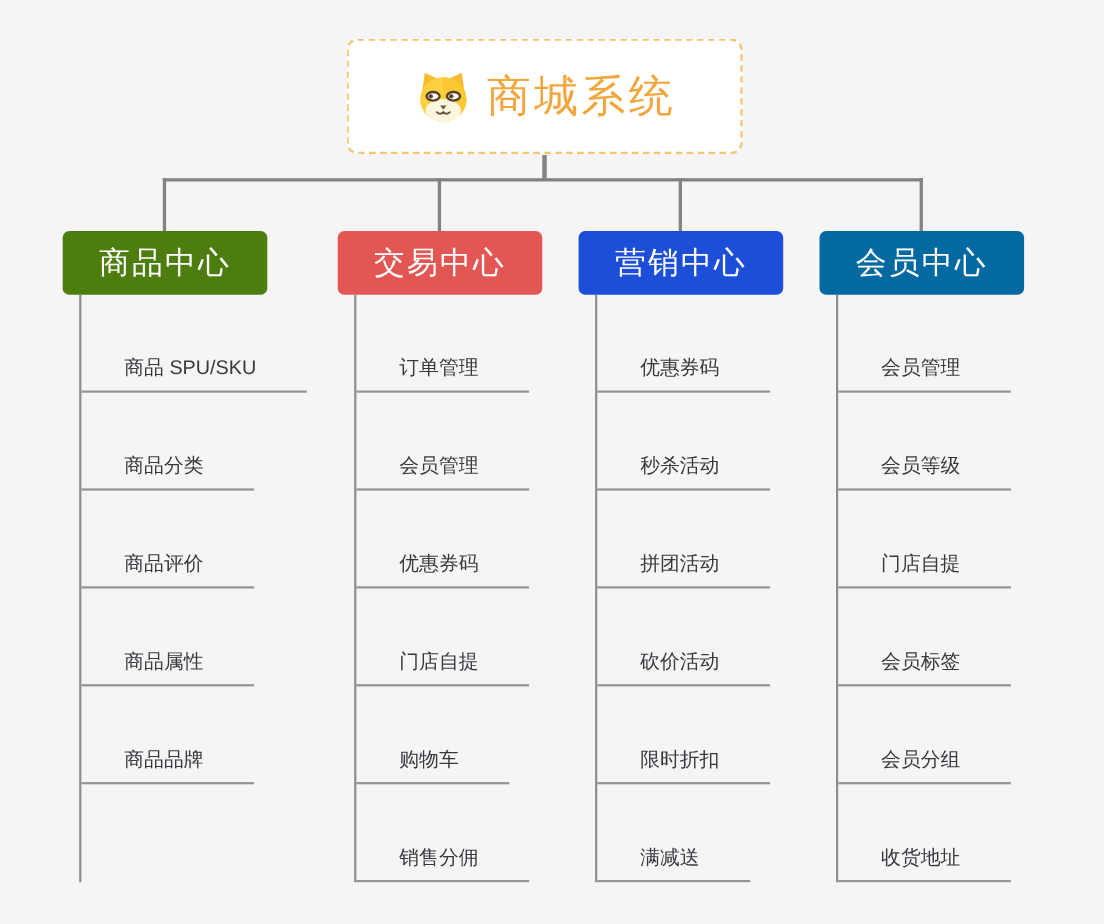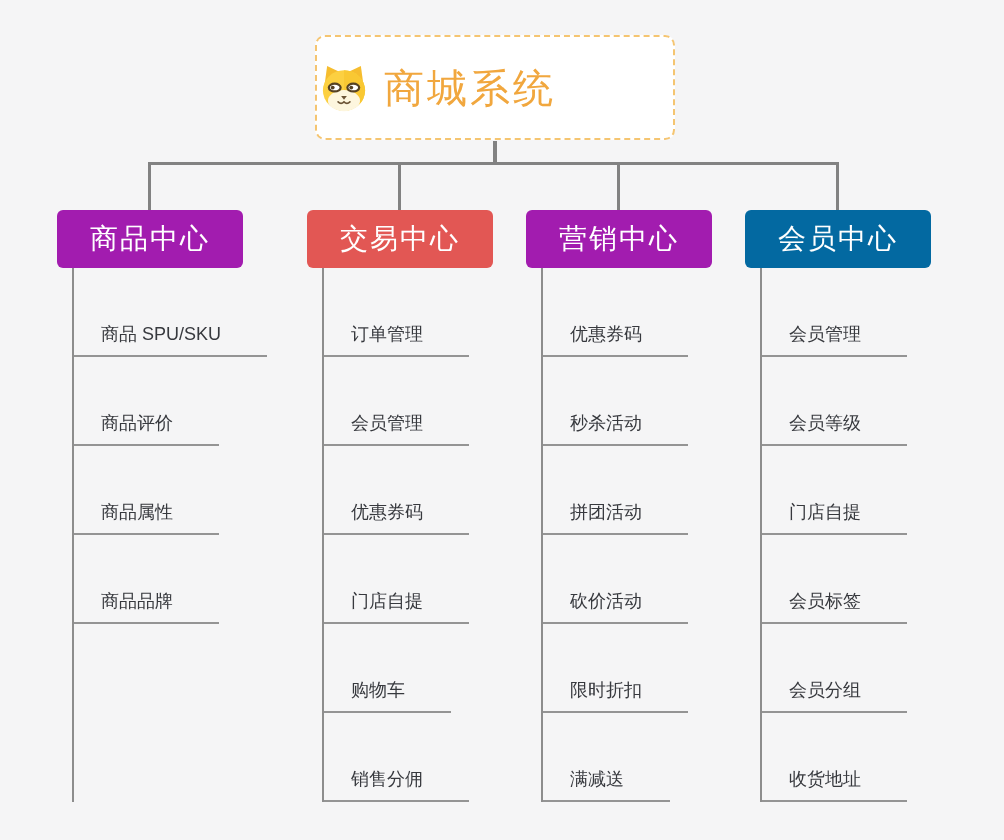--- a/index.html
+++ b/index.html
@@ -11,21 +11,21 @@
   }
   .canvas { position: relative; width: 1004px; height: 840px; }
 
   
   .root-node {
     position: absolute; left: 315px; top: 35px;
     width: 360px; height: 105px;
     background: #ffffff;
     border: 2px dashed #f5c571;
     border-radius: 10px;
-    display: flex; align-items: center; 
+    display: flex; align-items: center; justify-content: center;
   }
   .root-node .dog { width: 54px; height: 48px; margin-right: 13px; flex: 0 0 auto; }
   .root-title {
     font-size: 40px; color: #f1a73e; letter-spacing: 3px;
     white-space: nowrap; line-height: 1;
   }
 
   
   .conn { position: absolute; background: #828282; }
   .conn-stub { left: 493px; top: 141px; width: 4px; height: 23px; }
@@ -56,21 +56,21 @@
     height: 534px;
     border-left: 2px solid #8d8d8d;
   }
   .branch-item {
     height: 89px;
     display: flex; align-items: flex-end;
   }
   .item-label {
     display: block; width: max-content; white-space: nowrap;
     border-bottom: 2px solid #949494;
-    padding: 0 46px 9px 27px;
+    padding: 0 46px 9px 39px;
     font-size: 18px; line-height: 1.2; color: #37393e;
   }
 </style>
 </head>
 <body>
 
 <div class="canvas">
 
   <div class="root-node">
     <svg class="dog" viewBox="0 0 64 56" aria-hidden="true">
@@ -90,24 +90,27 @@
   </div>
 
   <div class="conn conn-stub"></div>
   <div class="conn conn-h"></div>
   <div class="conn conn-drop d1"></div>
   <div class="conn conn-drop d2"></div>
   <div class="conn conn-drop d3"></div>
   <div class="conn conn-drop d4"></div>
 
   <div class="branch b1">
-    <div class="branch-header" style="background-color: #a21caf;">商品中心</div>
+    <div class="branch-header" style="background-color: #4d7c0f;">商品中心</div>
     <ul class="branch-list">
       <li class="branch-item">
           <span class="item-label">商品 SPU/SKU</span>
+        </li>
+      <li class="branch-item">
+          <span class="item-label">商品分类</span>
         </li>
       <li class="branch-item">
           <span class="item-label">商品评价</span>
         </li>
       <li class="branch-item">
           <span class="item-label">商品属性</span>
         </li>
       <li class="branch-item">
           <span class="item-label">商品品牌</span>
         </li>
@@ -132,21 +135,21 @@
       <li class="branch-item">
           <span class="item-label">购物车</span>
         </li>
       <li class="branch-item">
           <span class="item-label">销售分佣</span>
         </li>
     </ul>
   </div>
 
   <div class="branch b3">
-    <div class="branch-header" style="background-color: #a21caf;">营销中心</div>
+    <div class="branch-header" style="background-color: #1d4ed8;">营销中心</div>
     <ul class="branch-list">
       <li class="branch-item">
           <span class="item-label">优惠券码</span>
         </li>
       <li class="branch-item">
           <span class="item-label">秒杀活动</span>
         </li>
       <li class="branch-item">
           <span class="item-label">拼团活动</span>
         </li>

